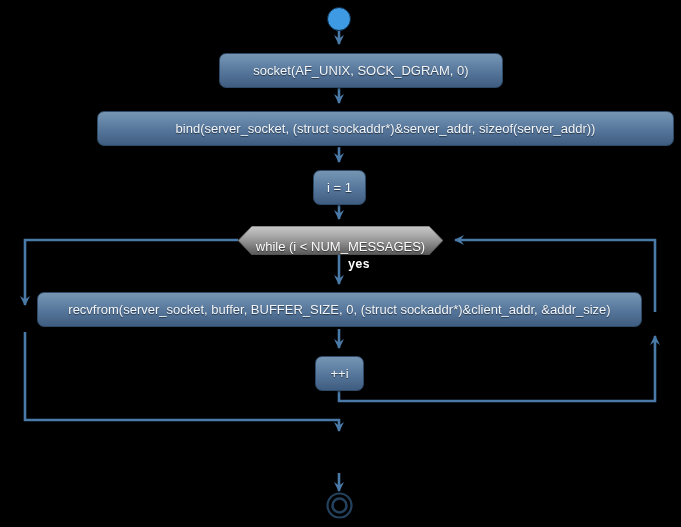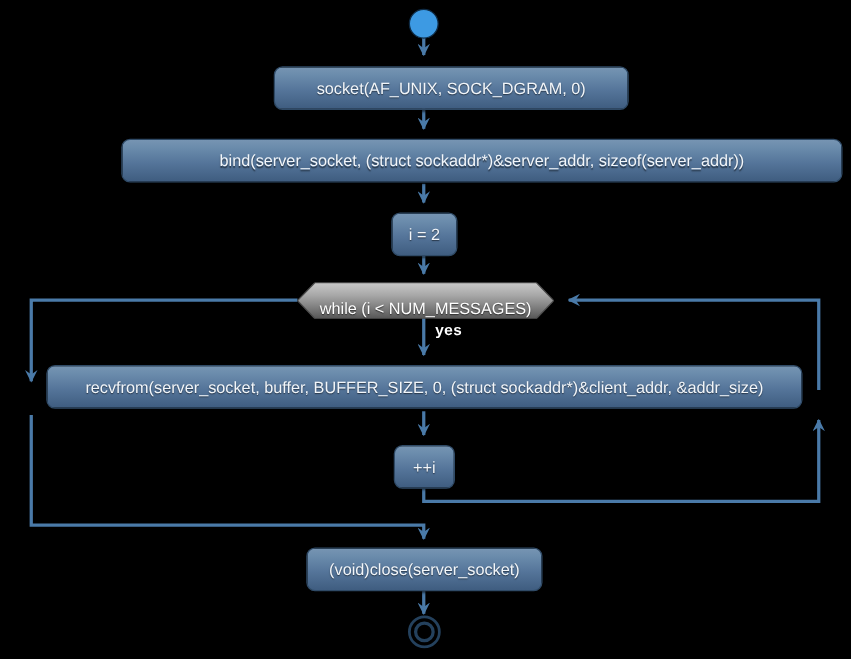--- a/index.html
+++ b/index.html
@@ -127,21 +127,21 @@
 
   <div class="node" style="left:219px; top:53px; width:284px; height:35px;">
     <span>socket(AF_UNIX, SOCK_DGRAM, 0)</span>
   </div>
 
   <div class="node" style="left:97px; top:111px; width:577px; height:35px;">
     <span>bind(server_socket, (struct sockaddr*)&amp;server_addr, sizeof(server_addr))</span>
   </div>
 
   <div class="node" style="left:313px; top:170px; width:53px; height:35px;">
-    <span>i = 2</span>
+    <span>i = 1</span>
   </div>
 
   <div class="hexwrap" style="left:238px; top:226px; width:205px; height:41px;">
     <svg width="205" height="29" viewBox="0 0 205 29" xmlns="http://www.w3.org/2000/svg">
       <defs>
         <linearGradient id="hexGrad" x1="0" y1="0" x2="0" y2="1">
           <stop offset="0%" stop-color="#c9c9c9"></stop>
           <stop offset="35%" stop-color="#a8a8a8"></stop>
           <stop offset="70%" stop-color="#7d7d7d"></stop>
           <stop offset="100%" stop-color="#565656"></stop>
@@ -155,23 +155,20 @@
   <div class="edge-label" style="left:348px; top:259px;font-family:Liberation Mono, monospace;">yes</div>
 
   <div class="node" style="left:37px; top:292px; width:605px; height:35px;">
     <span>recvfrom(server_socket, buffer, BUFFER_SIZE, 0, (struct sockaddr*)&amp;client_addr, &amp;addr_size)</span>
   </div>
 
   <div class="node" style="left:315px; top:356px; width:49px; height:35px;">
     <span>++i</span>
   </div>
 
-  <div class="node" style="left:245px; top:438px; width:189px; height:35px;">
-    <span>(void)close(server_socket)</span>
-  </div>
 
   <div class="end-ring" style="left:326px; top:492px; width:27px; height:27px;">
     <svg width="27" height="27" viewBox="0 0 27 27" xmlns="http://www.w3.org/2000/svg">
       <circle cx="13.5" cy="13.5" r="12" fill="none" stroke="#24415d" stroke-width="2.2"></circle>
       <circle cx="13.5" cy="13.5" r="7" fill="none" stroke="#24415d" stroke-width="2.6"></circle>
     </svg>
   </div>
 
 </div>
 

